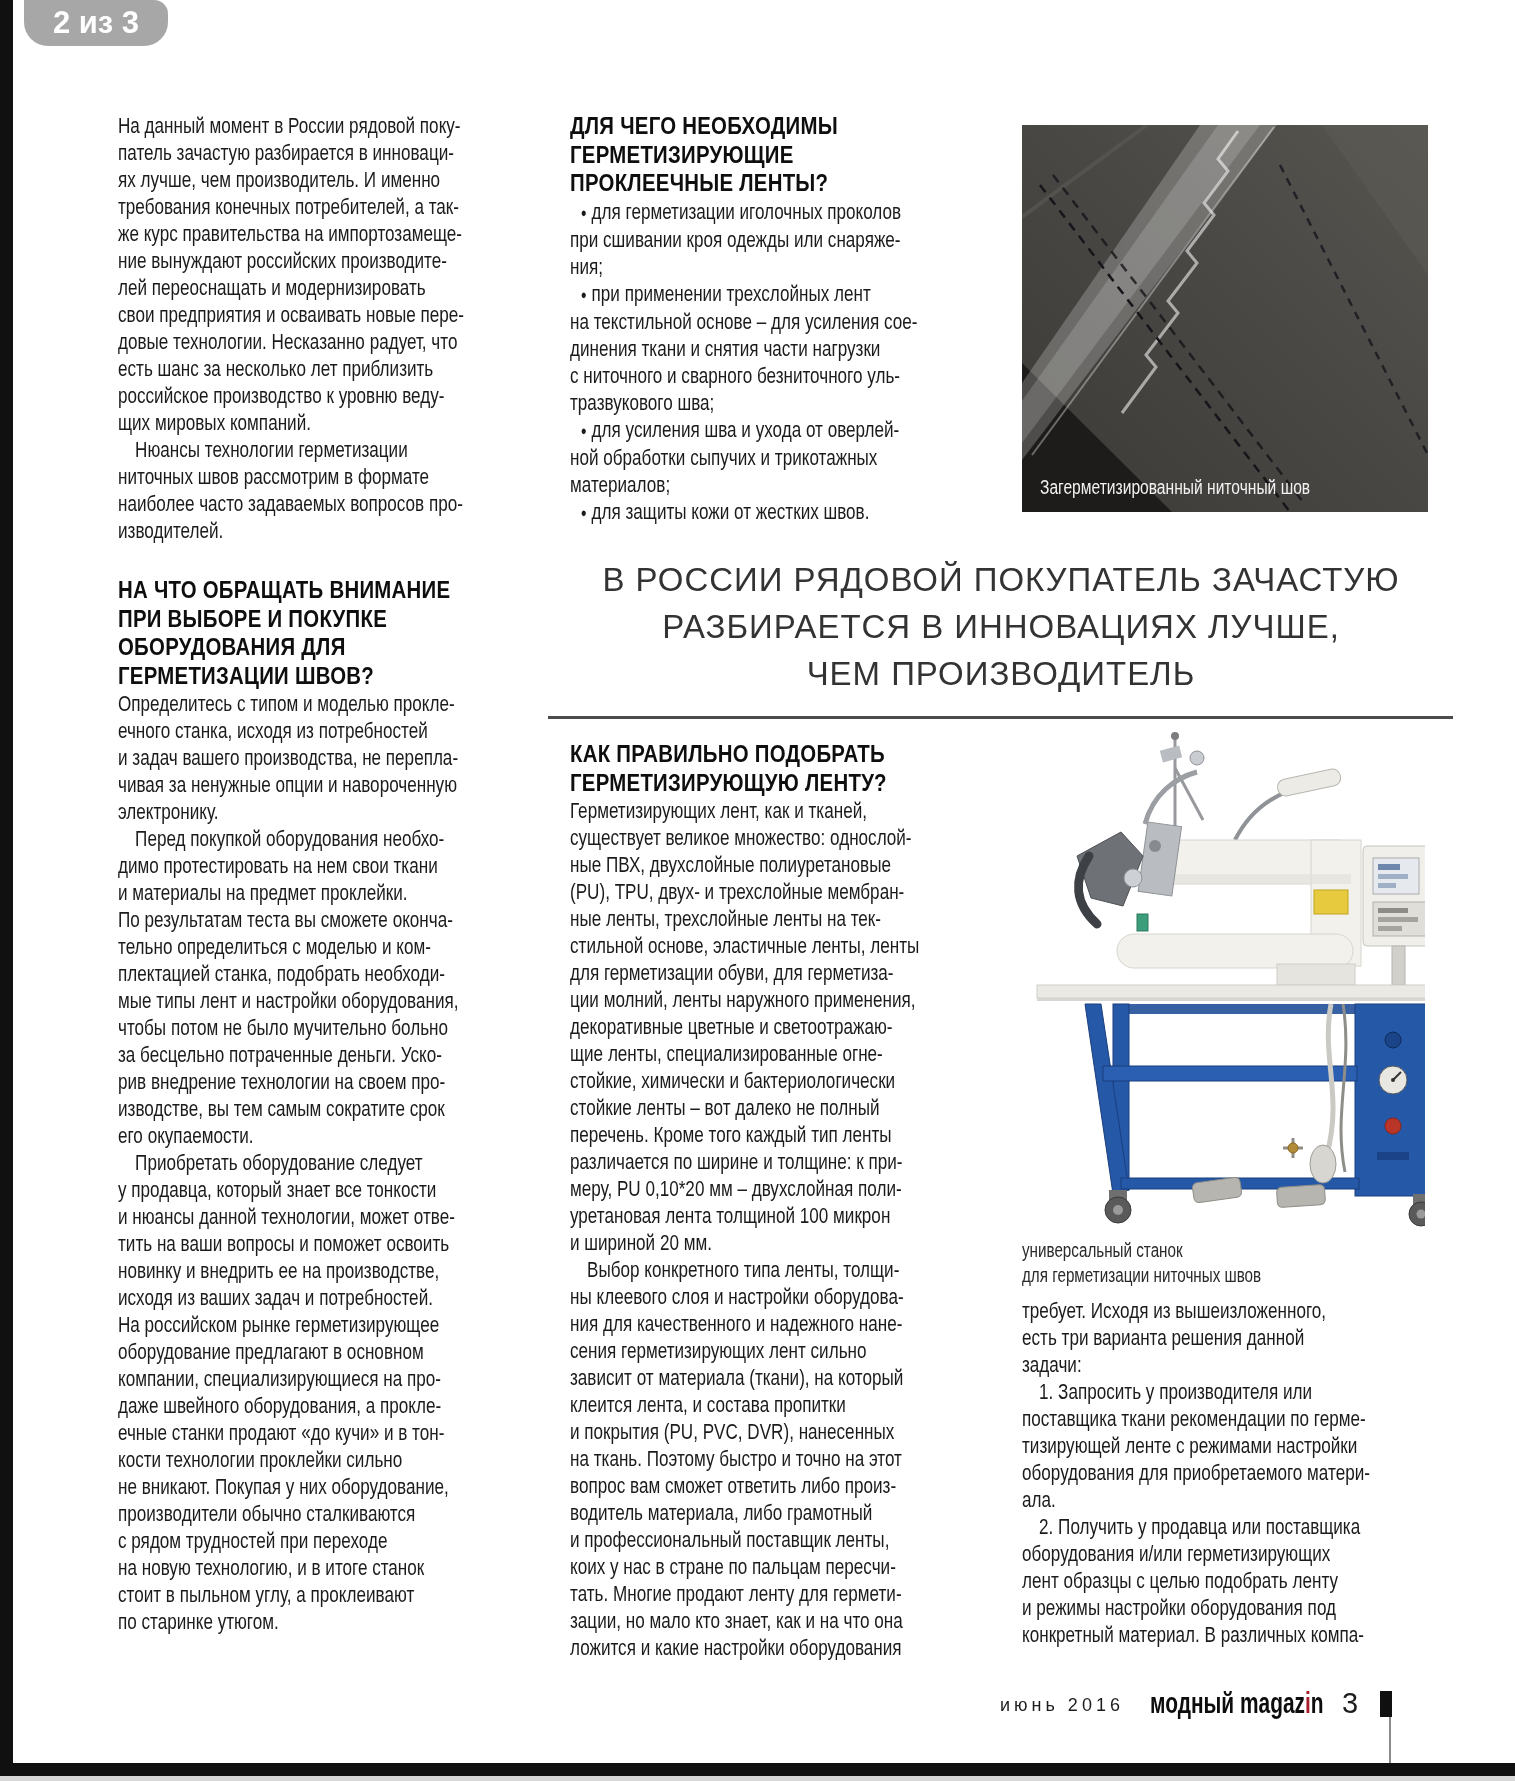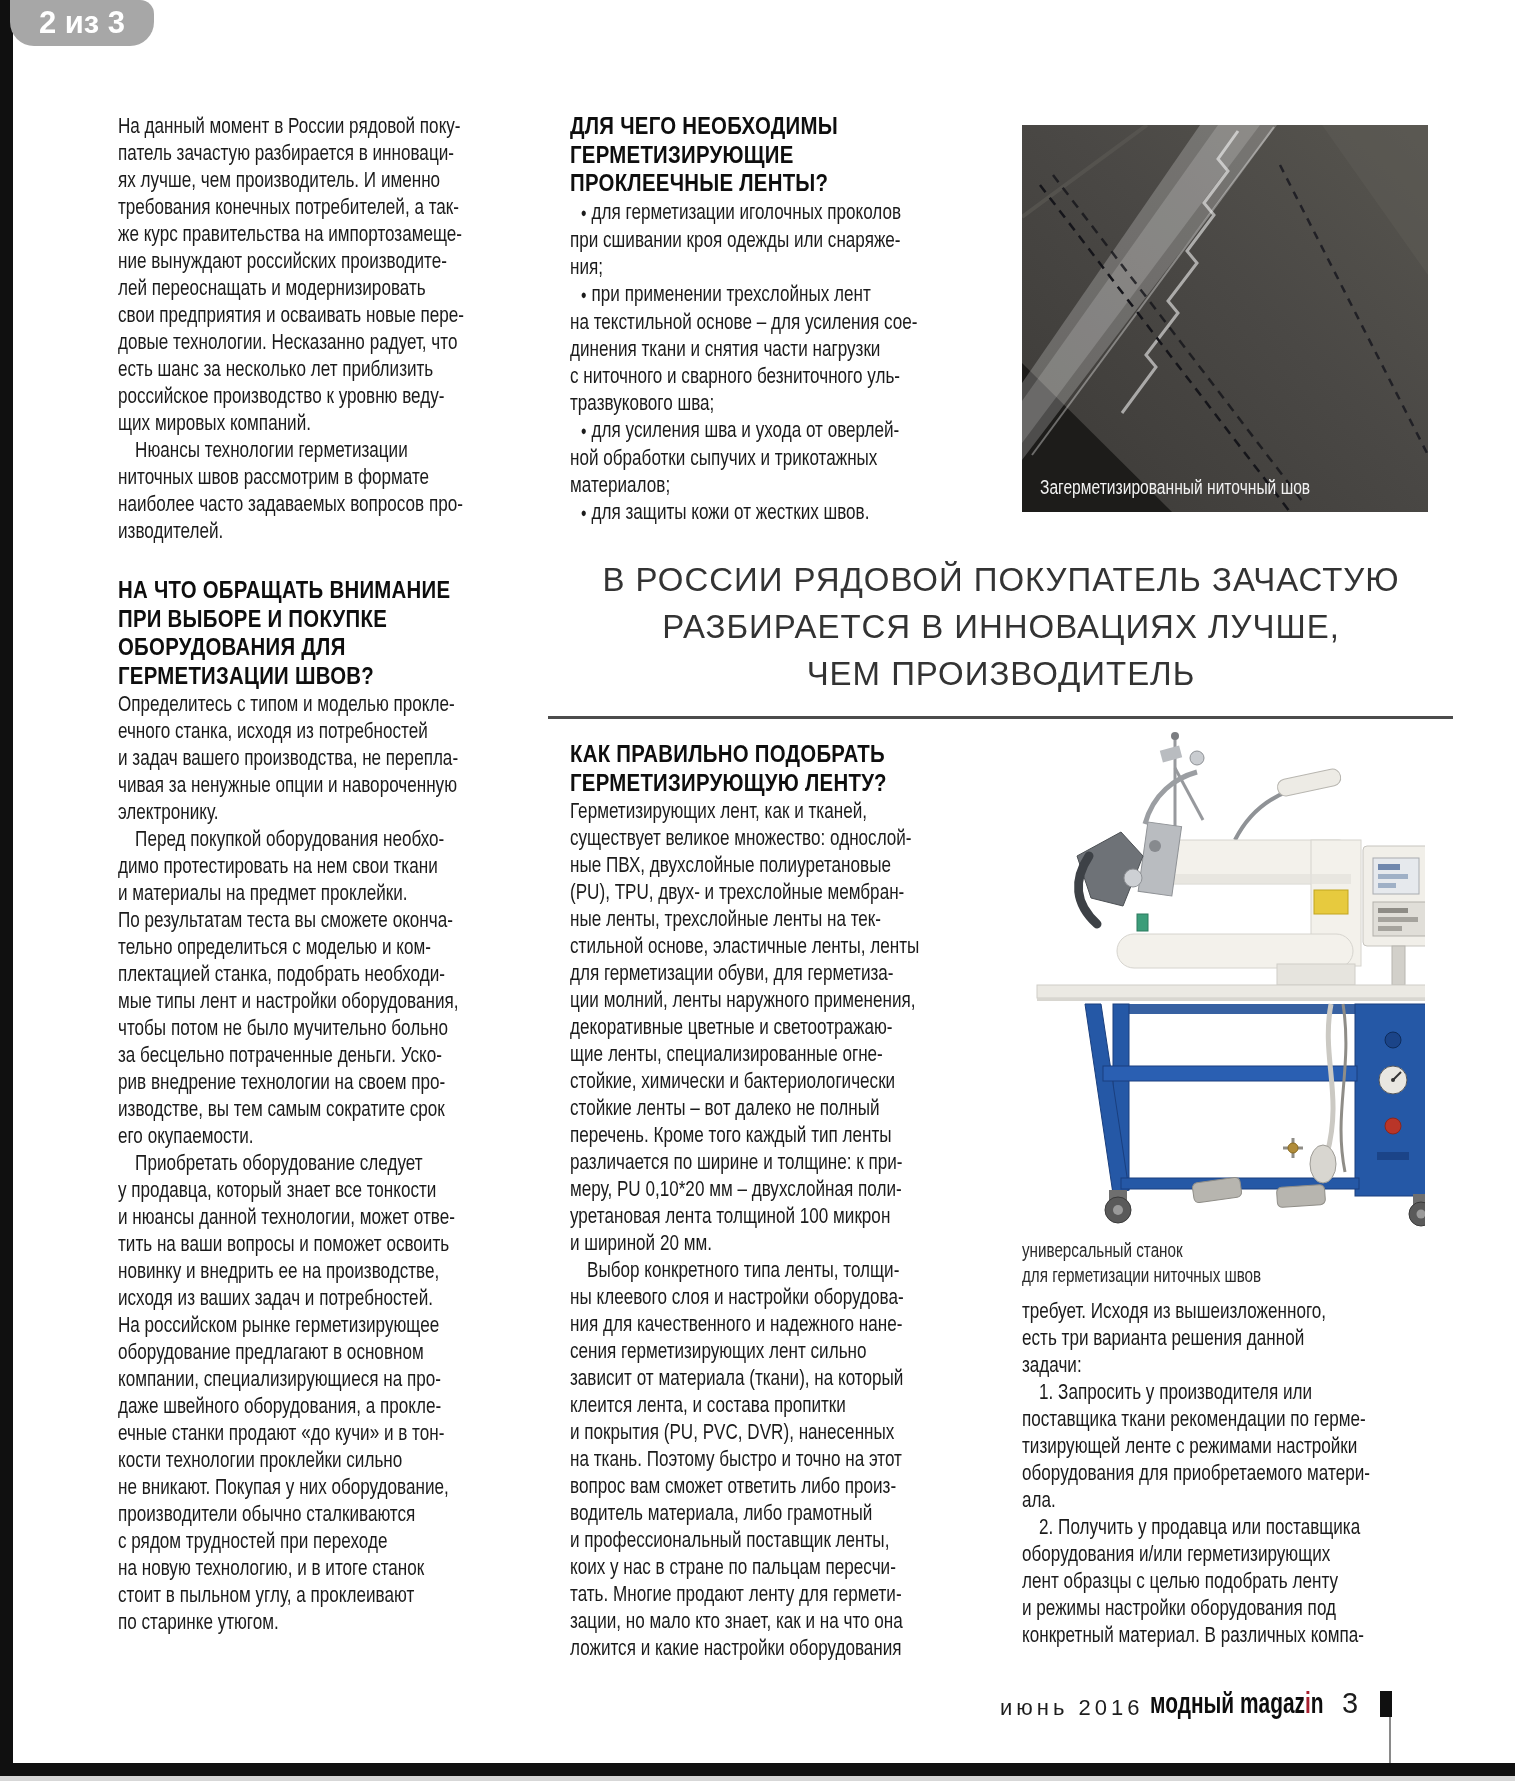--- a/index.html
+++ b/index.html
@@ -3,21 +3,21 @@
 <meta charset="utf-8">
 <style>
   html,body { margin:0; padding:0; }
   body { font-family:"Liberation Sans", sans-serif; background:#ffffff; }
   .page { position:relative; width:1515px; height:1781px; background:#ffffff; overflow:hidden; }
 
   
   .left-strip { position:absolute; left:0; top:0; width:13px; height:1763px; background:#101010; }
   .bottom-bar { position:absolute; left:0; top:1763px; width:1515px; height:13px; background:#101010; }
   .bottom-gray { position:absolute; left:0; top:1776px; width:1515px; height:5px; background:#d7d7d7; }
-  .badge { position:absolute; left:10px; top:0; width:144px; height:46px; background:#a7a7a7;
+  .badge { position:absolute; left:24px; top:0; width:144px; height:46px; background:#a7a7a7;
            border-radius:0 14px 24px 24px; color:#ffffff; font-weight:bold; font-size:31px;
            display:flex; align-items:center; justify-content:center; }
 
   
   .body-txt { position:absolute; width:520px; font-size:22.5px; line-height:27px; color:#1b1b1b;
               white-space:pre-line; transform:scaleX(0.76); transform-origin:0 0; }
   .hd { position:absolute; width:470px; font-size:24px; line-height:28.5px; font-weight:bold;
         color:#0e0e0e; white-space:pre-line; letter-spacing:0.3px;
         transform:scaleX(0.85); transform-origin:0 0; }
 
@@ -31,21 +31,21 @@
            white-space:pre-line; transform:scaleX(0.97); transform-origin:50% 0; }
   .rule { position:absolute; left:548px; top:716px; width:905px; height:3px; background:#4c4c4c; }
 
   .photo { position:absolute; }
   .cap-on-photo { position:absolute; left:1040px; top:476px; width:360px; font-size:20px;
                   color:#f2f2f2; white-space:pre-line; transform:scaleX(0.78); transform-origin:0 0; }
   .cap2 { position:absolute; left:1022px; top:1238px; width:420px; font-size:19.5px; line-height:25px;
           color:#2a2a2a; white-space:pre-line; transform:scaleX(0.78); transform-origin:0 0; }
 
   
-  .f-issue { position:absolute; left:1000px; top:1695px; font-size:22px; letter-spacing:4px; color:#1d1d1d; }
+  .f-issue { position:absolute; left:1000px; top:1695px; font-size:18px; letter-spacing:4px; color:#1d1d1d; }
   .f-logo { position:absolute; left:1150px; top:1687px; font-size:29px; font-weight:bold; color:#0d0d0d;
             transform:scaleX(0.72); transform-origin:0 0; white-space:nowrap; }
   .f-logo .red { color:#a81e2d; }
   .f-page { position:absolute; left:1342px; top:1687px; font-size:29px; color:#1d1d1d; }
   .crop-square { position:absolute; left:1380px; top:1691px; width:12px; height:26px; background:#101010; }
   .crop-line { position:absolute; left:1389px; top:1717px; width:2px; height:46px; background:#8a8a8a; }
 </style>
 </head>
 <body>
 

